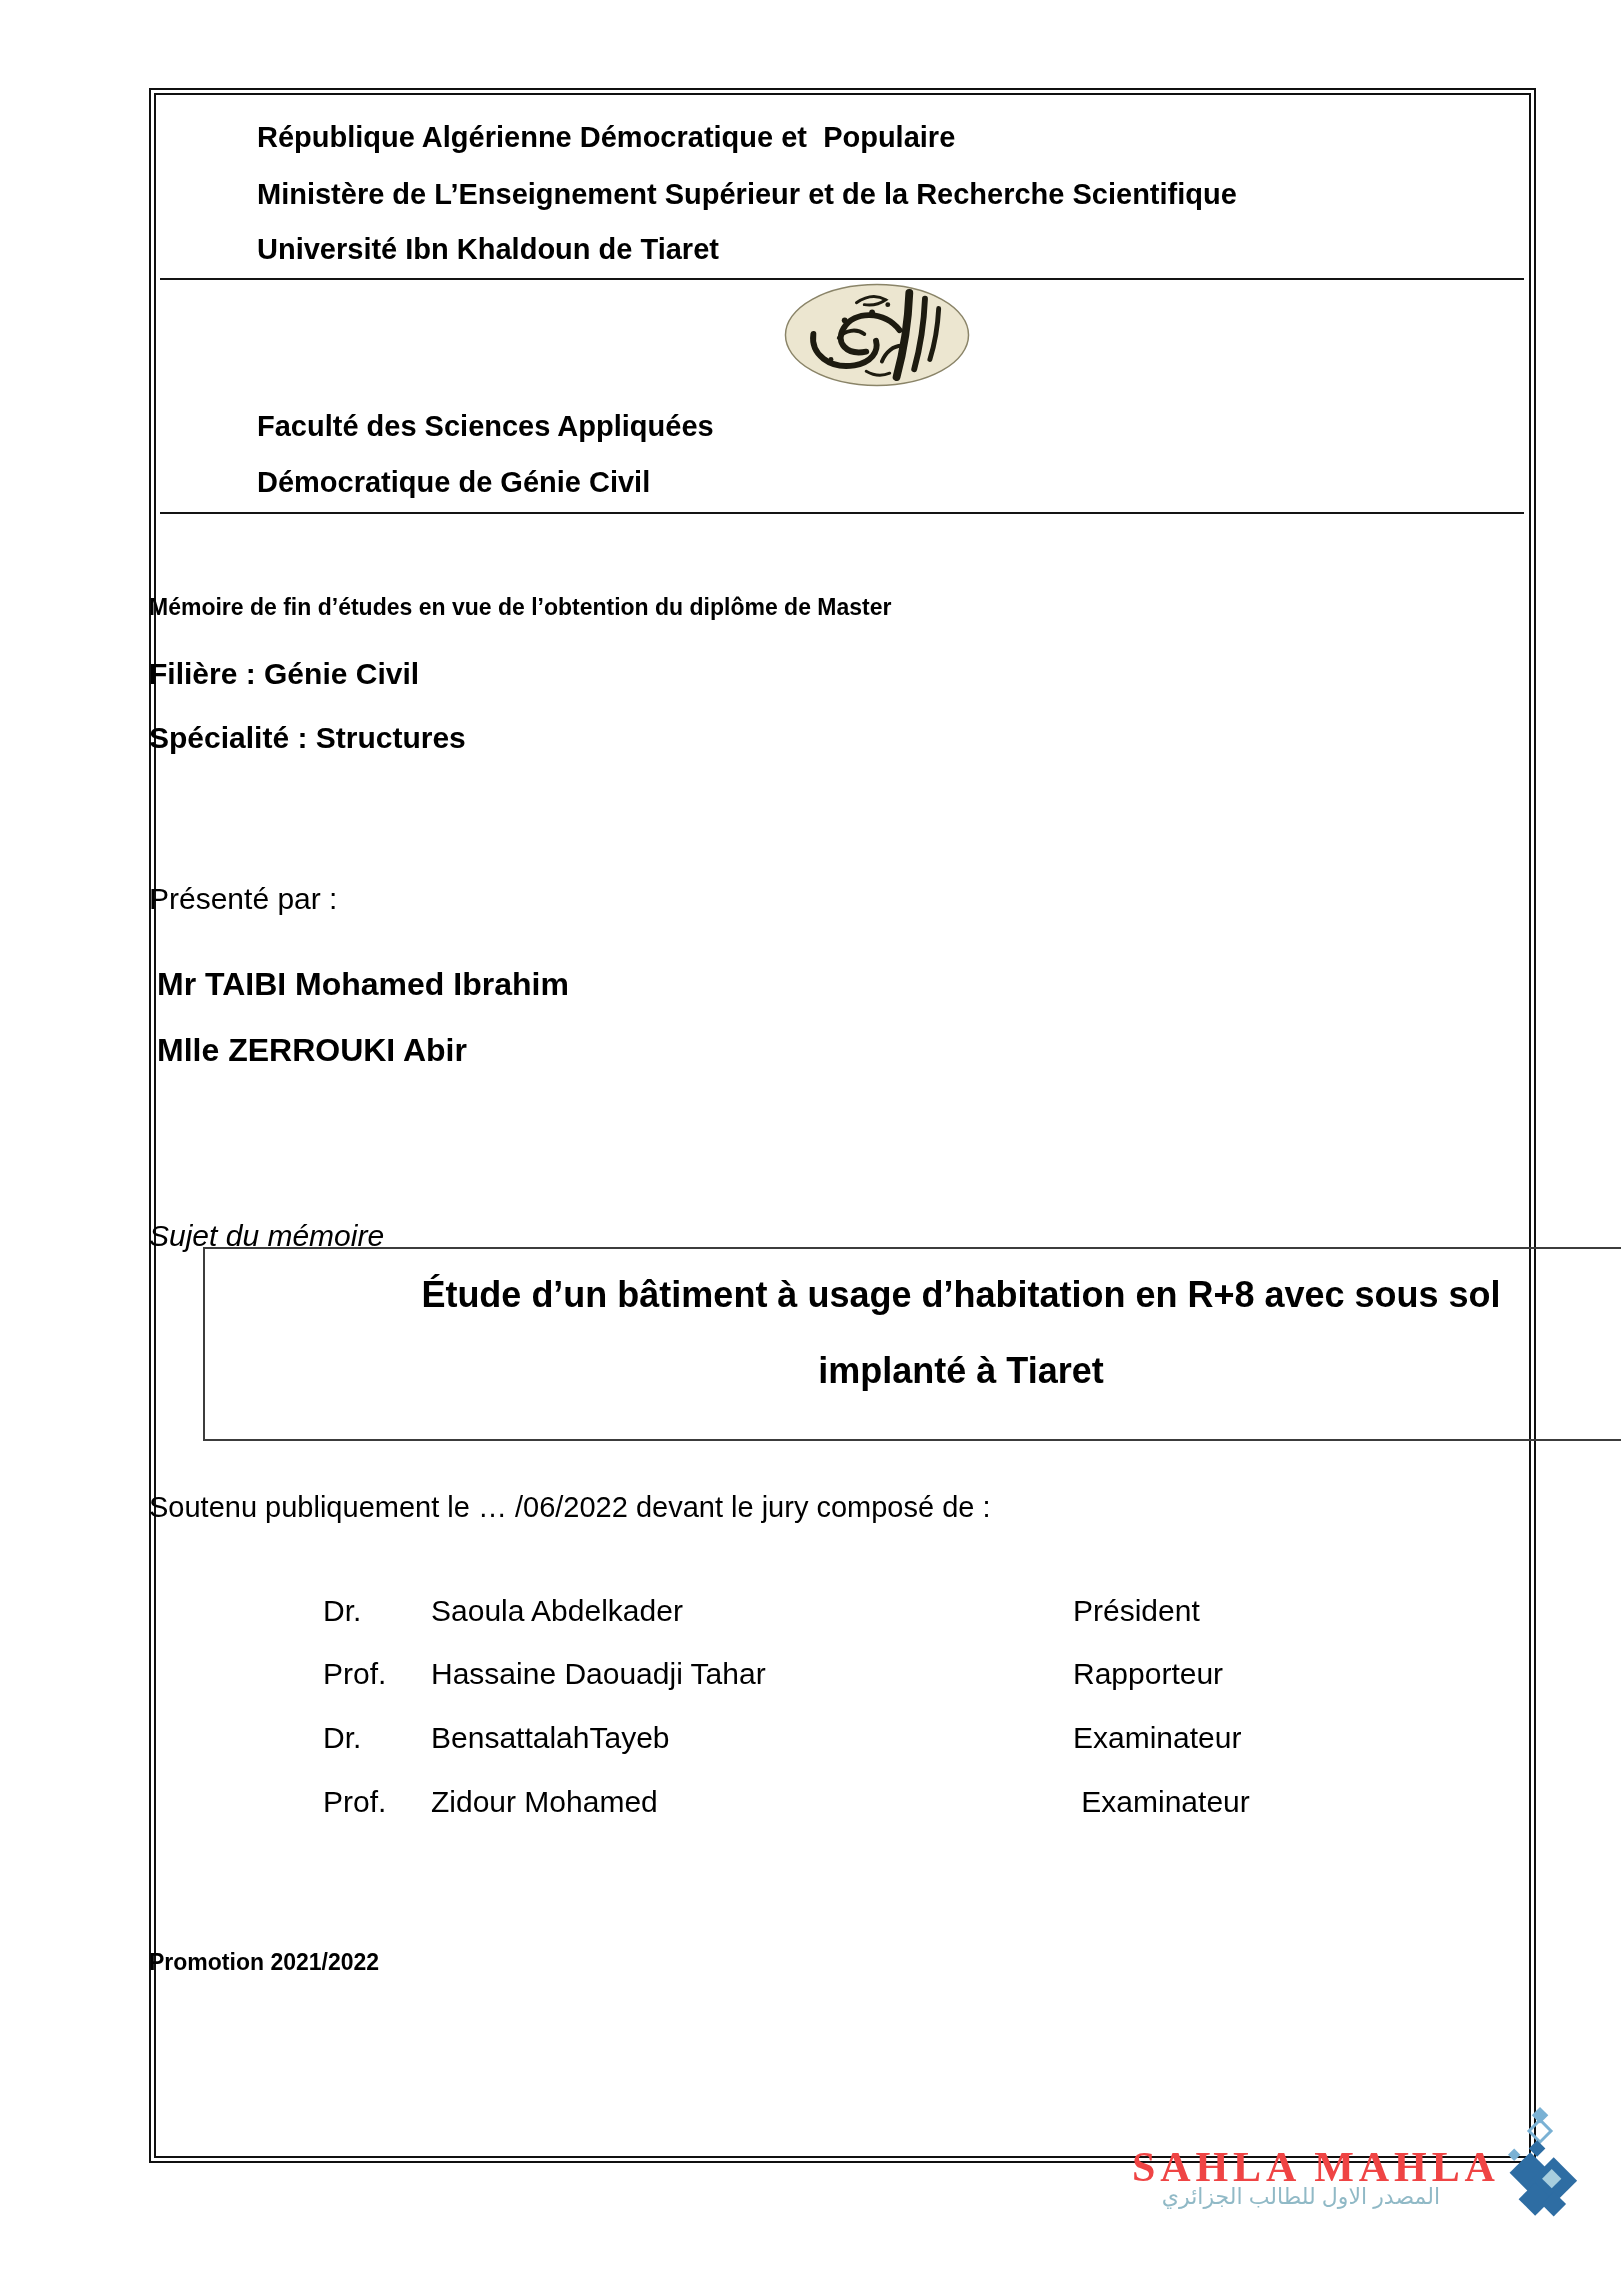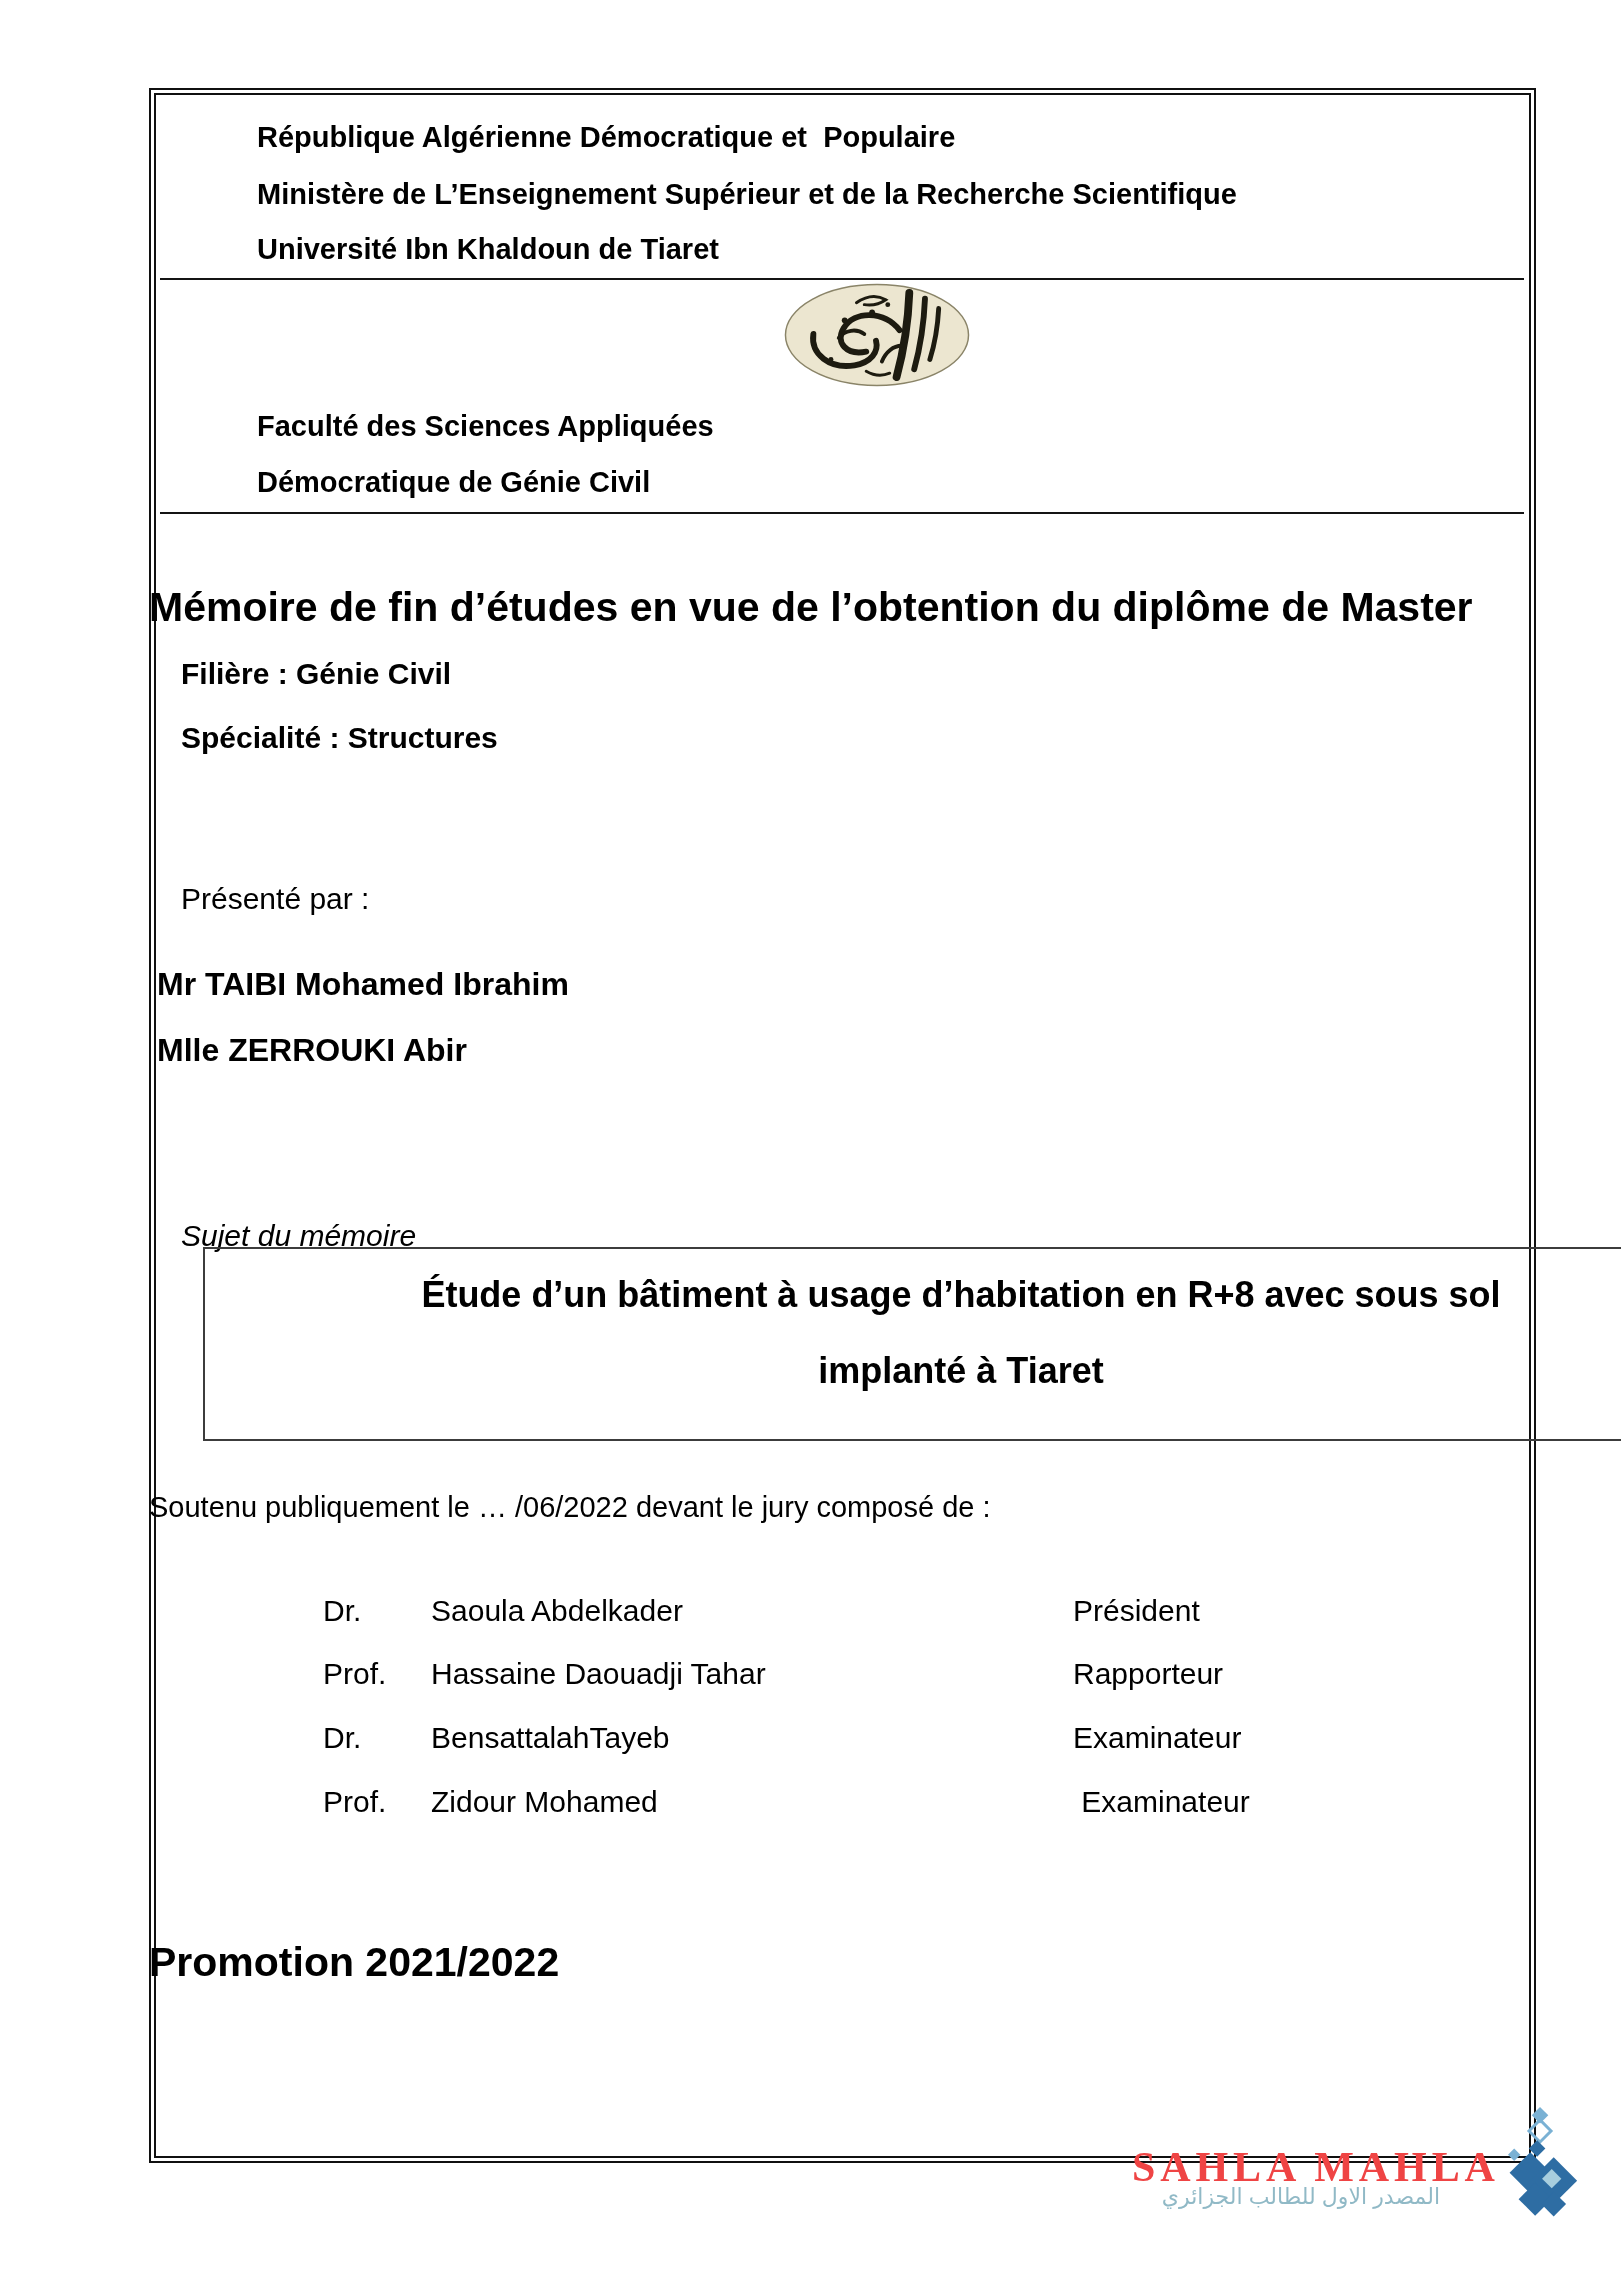--- a/index.html
+++ b/index.html
@@ -21,22 +21,22 @@
     position:absolute; left:160px; width:1364px; height:2px;
     background:#141414; z-index:2;
   }
   .line {
     position:absolute; left:149px; width:1387px; text-align:left;
     line-height:43px; white-space:pre; z-index:3;
   }
   .shift { padding-left:108px; box-sizing:border-box; }
   .b  { font-weight:bold; }
   .fs30 { font-size:29px; }
-  .fs31 { font-size:30px;padding-left:32px; }
-  .fs32 { font-size:41px; }
+  .fs31 { font-size:30px; }
+  .fs32 { font-size:23px; }
   .fs33 { font-size:32px;margin-left:8px; }
   .it { font-style:italic;margin-top:43px; }
   .seal {
     position:absolute; left:784px; top:283px; width:186px; height:104px; z-index:3;
   }
   .title-box {
     position:absolute; left:203px; top:1247px; width:1516px; height:194px;
     border:2px solid #3c3c3c; box-sizing:border-box; text-align:center;
     padding-top:7.8px; z-index:3;
   }

